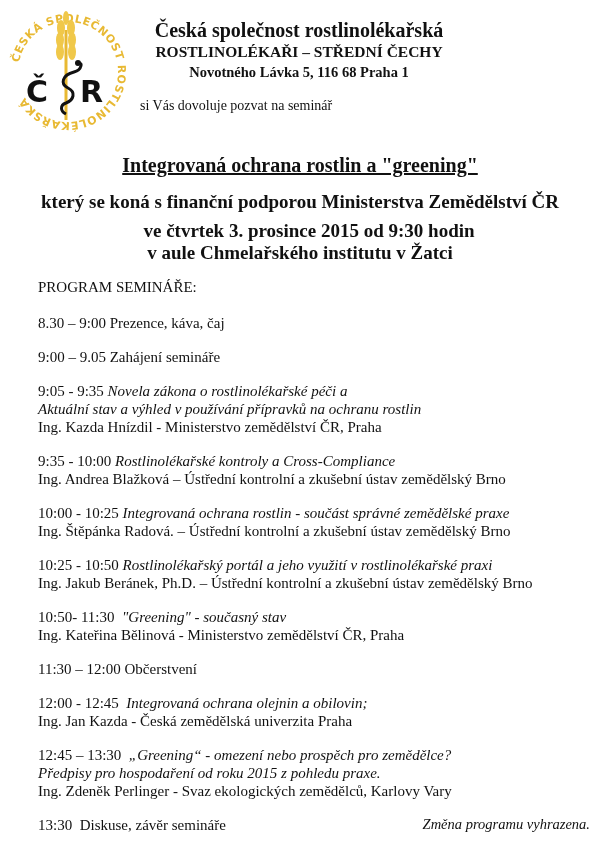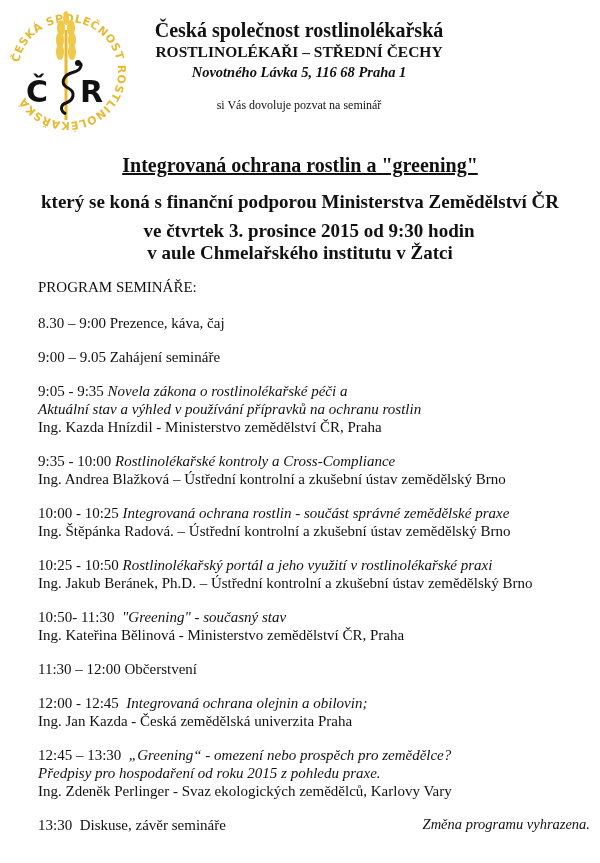--- a/index.html
+++ b/index.html
@@ -4,22 +4,22 @@
   <style>
     html, body { margin: 0; padding: 0; background: #ffffff; }
     body {
       width: 600px; height: 863px; position: relative; overflow: hidden;
       font-family: "Liberation Serif", "DejaVu Serif", serif; color: #111;
     }
     .logo { position: absolute; left: 4px; top: 8px; width: 128px; height: 128px; }
     .header { position: absolute; left: 140px; top: 18px; width: 318px; text-align: center; }
     .org-name { font-weight: bold; font-size: 20px; line-height: 24px; }
     .org-sub { font-weight: bold; font-size: 15.5px; line-height: 20px; }
-    .org-addr { font-weight: bold; font-size: 14.5px; line-height: 20px; font-style: italic; }
-    .invite { position: absolute; left: 140px; top: 98px; width: 318px; text-align: center; font-size: 12px; }
+    .org-addr { font-weight: bold; font-size: 14.5px; line-height: 20px; }
+    .invite { position: absolute; left: 140px; top: 98px; width: 318px; text-align: left; font-size: 14px; }
     .title-block { position: absolute; left: 0; top: 152px; width: 600px; text-align: center; font-weight: bold; }
     .title { font-size: 20px; text-decoration: underline; line-height: 26px; }
     .subtitle { font-size: 19px; line-height: 24px; margin-top: 12px; }
     .date-line { font-size: 19px; line-height: 22px; margin-top: 6px; margin-left: 18px; }
     .place-line { font-size: 19px; line-height: 22px; }
     .program { position: absolute; left: 38px; top: 278px; width: 570px; font-size: 15px; line-height: 18px; }
     .prog-heading { margin-bottom: 18px; }
     .item { margin-bottom: 16px; }
     .item .line { display: block; white-space: nowrap; }
     .it { font-style: italic; }

